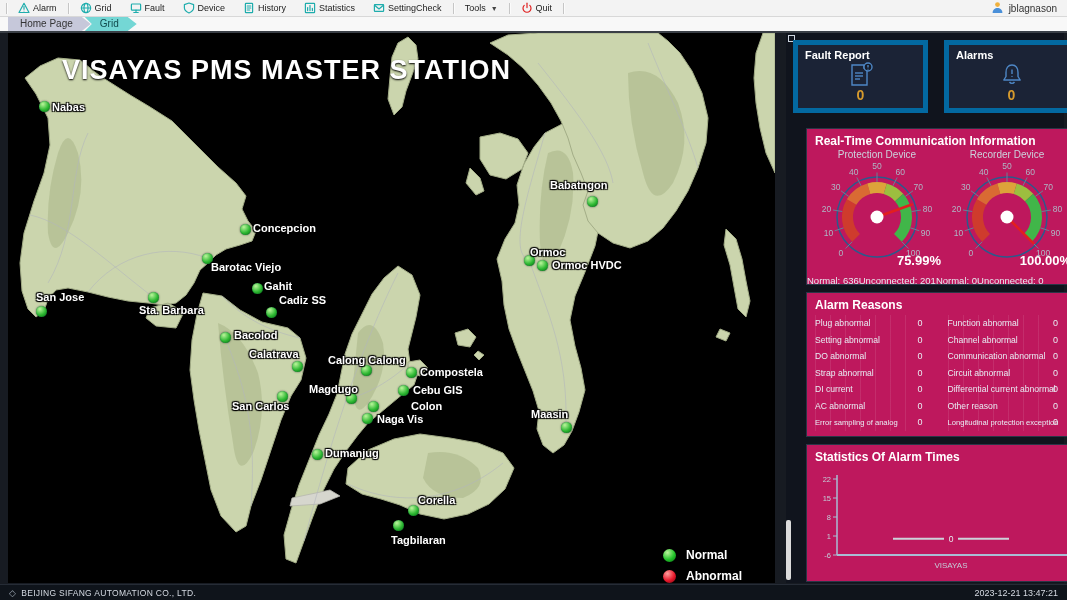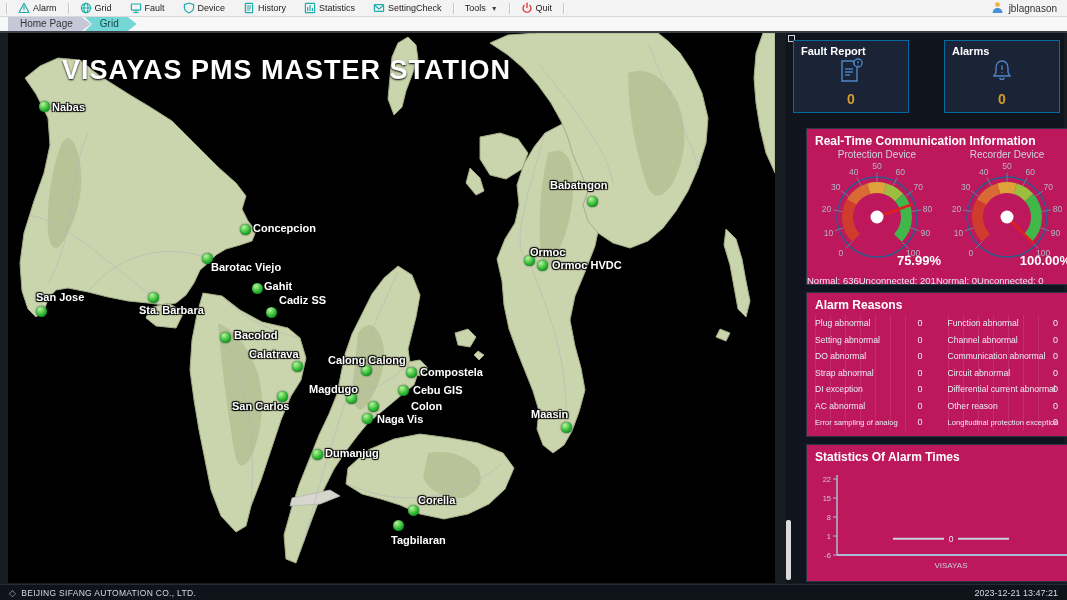--- a/index.html
+++ b/index.html
@@ -33,21 +33,21 @@
   .legend { position:absolute; left:655px; top:515px; }
   .legend-row { display:flex; align-items:center; gap:10px; margin-bottom:7px; }
   .legend-dot { width:13px; height:13px; border-radius:50%; }
   .legend-label { font-size:12px; font-weight:bold; color:#fff; text-shadow:1px 1px 1px #000; }
 
   
   .rpanel { position:absolute; left:786px; top:0; width:278px; height:550px; background:#10141d; }
   .collapse-btn { position:absolute; left:2px; top:2px; width:7px; height:7px; border:1px solid #cfd6e0; background:transparent; }
   .rscroll { position:absolute; left:0; top:487px; width:5px; height:60px; background:#dcdcdc; border-radius:2px; }
 
-  .card { position:absolute; width:116px; height:73px; background:#1b2336; border:1px solid #0369a1; }
+  .card { position:absolute; width:135px; height:73px; background:#1b2336; border:5px solid #0369a1; }
   .card-title { position:absolute; left:7px; top:4px; font-size:11px; font-weight:bold; color:#fff; }
   .card-icon { position:absolute; left:50%; top:16px; transform:translateX(-50%); }
   .card-value { position:absolute; left:0; bottom:5px; width:100%; text-align:center; font-size:14px; font-weight:bold; color:#d69a2d; }
 
   .panel { position:absolute; left:20px; width:300px; background:#be185d; border:1px solid #2b3547; }
   .panel-title { position:absolute; left:8px; top:5px; font-size:12px; font-weight:bold; color:#fff; white-space:nowrap; }
   .expand-btn { position:absolute; right:7px; top:6px; width:12px; height:12px; cursor:pointer; }
 
   .gauge-cell { position:absolute; top:20px; width:128px; }
   .gauge-name { text-align:center; font-size:10px; color:#ccd3dd; height:14px; }
@@ -284,20 +284,30 @@
   <div class="station-label" style="left:383px;top:507px;">Tagbilaran</div>
           <div class="station" style="left:558px;top:394px;"></div>
   <div class="station-label" style="left:523px;top:381px;">Maasin</div>
           <div class="station" style="left:584px;top:168px;"></div>
   <div class="station-label" style="left:542px;top:152px;">Babatngon</div>
           <div class="station" style="left:521px;top:227px;"></div>
   <div class="station-label" style="left:522px;top:219px;">Ormoc</div>
           <div class="station" style="left:534px;top:232px;"></div>
   <div class="station-label" style="left:544px;top:232px;">Ormoc HVDC</div>
         </div>
+      <div class="legend" id="legend">
+          <div class="legend-row">
+    <span class="legend-dot" style="background:radial-gradient(circle at 35% 28%, #b9f59a, #22c32a 55%, #0c6f14 95%);"></span>
+    <span class="legend-label">Normal</span>
+          </div>
+          <div class="legend-row">
+    <span class="legend-dot" style="background:radial-gradient(circle at 35% 28%, #ff9d9d, #e8192c 55%, #7a0510 95%);"></span>
+    <span class="legend-label">Abnormal</span>
+          </div>
+        </div>
     </div>
 
     <div class="rpanel">
       <div class="collapse-btn"></div>
       <div class="rscroll"></div>
 
       <div class="card" style="left:7px;top:7px;">
         <div class="card-title">Fault Report</div>
         <div class="card-icon" id="fault-doc-icon"><svg width="28" height="28" viewBox="0 0 28 28" fill="none" stroke="#4e87c6" stroke-width="1.4">
      <path d="M5 4 H17 L20 7 V24 H5 Z"></path>
@@ -429,21 +439,21 @@
               </div>
               <div class="reason-row">
     <span class="reason-label">DO abnormal</span>
     <span class="reason-value">0</span>
               </div>
               <div class="reason-row">
     <span class="reason-label">Strap abnormal</span>
     <span class="reason-value">0</span>
               </div>
               <div class="reason-row">
-    <span class="reason-label">DI exception</span>
+    <span class="reason-label">DI current</span>
     <span class="reason-value">0</span>
               </div>
               <div class="reason-row">
     <span class="reason-label">AC abnormal</span>
     <span class="reason-value">0</span>
               </div>
               <div class="reason-row">
     <span class="reason-label">Error sampling of analog</span>
     <span class="reason-value">0</span>
               </div>

